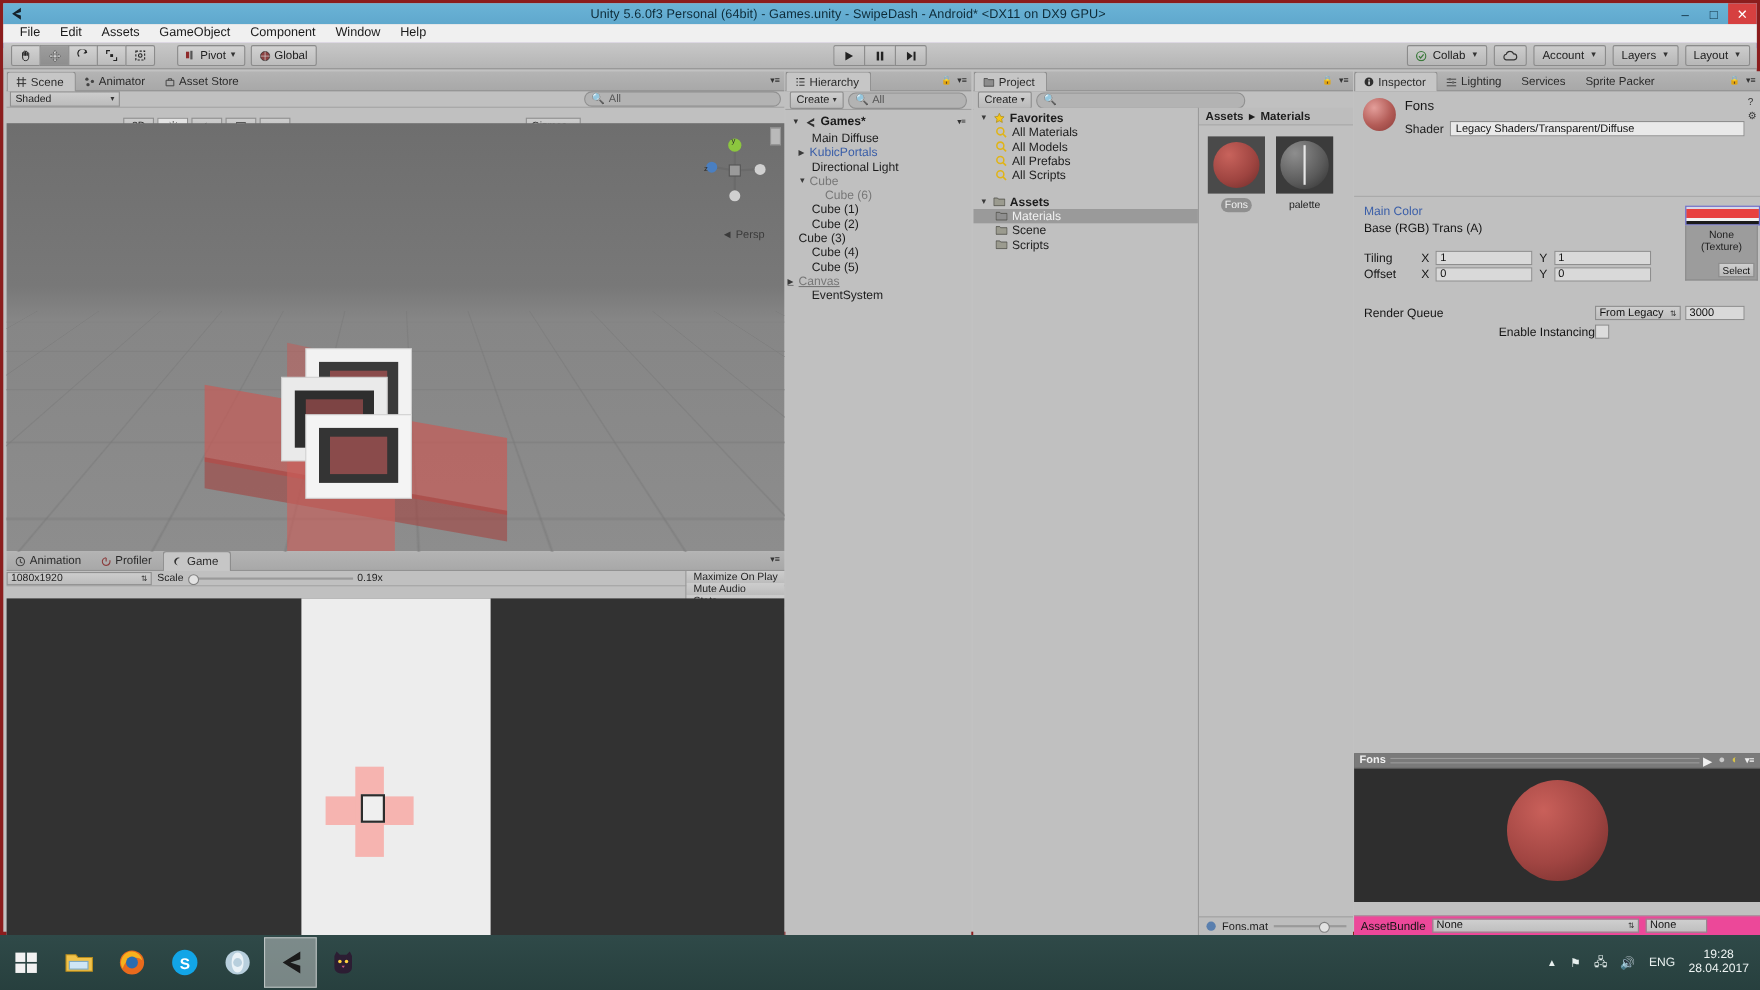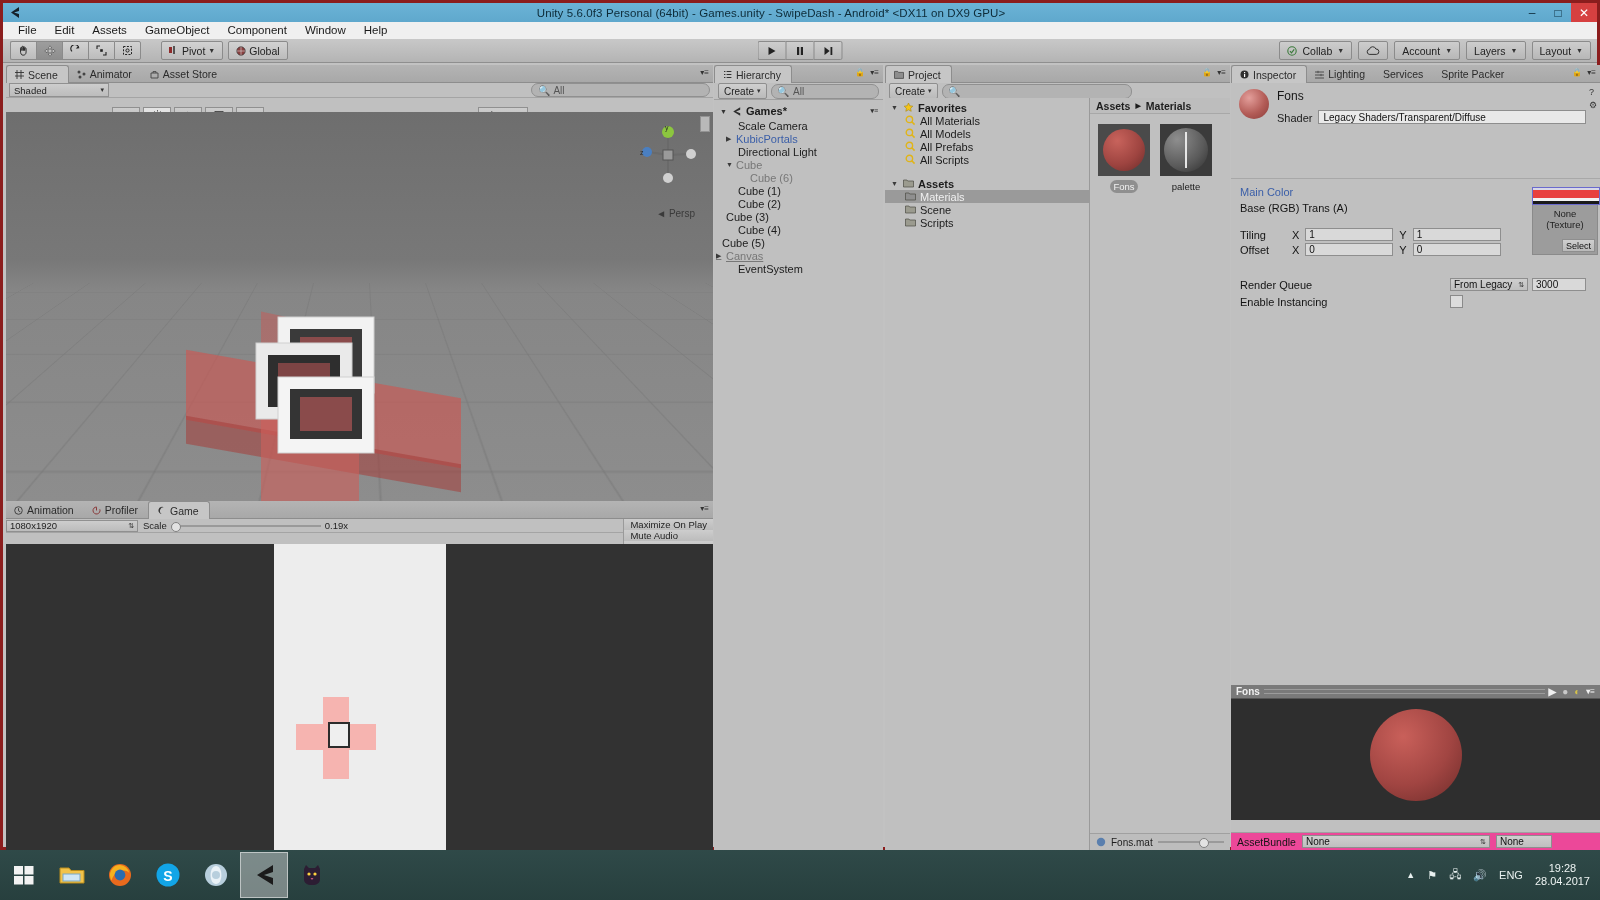--- a/index.html
+++ b/index.html
@@ -601,21 +601,21 @@
         <div class="h-root">
           <span class="caret" style="font-size:7px;">▼</span>
           <svg width="11" height="11" viewBox="0 0 11 11">
               <path d="M9.2 1.3L2.2 5.5l7 4.2V7.2L5 5.5l4.2-1.7z" fill="#2f2f2f"></path>
             </svg>
           <span>Games*</span>
           <span style="margin-left:auto;margin-right:5px;font-size:7px;color:#333;">▾≡</span>
         </div>
 
         <div class="h-item" style="padding-left:24px;">
-          <span>Scale Camera</span>
+          <span>Main Diffuse</span>
           </div>
         <div class="h-item blue" style="padding-left:24px;">
           <span class="arrow" style="margin-left:-12px;">▶</span>
           <span>KubicPortals</span>
           </div>
         <div class="h-item" style="padding-left:24px;">
           <span>Directional Light</span>
           </div>
         <div class="h-item dim" style="padding-left:24px;">
           <span class="arrow" style="margin-left:-12px;">▼</span>
@@ -629,21 +629,21 @@
           </div>
         <div class="h-item" style="padding-left:24px;">
           <span>Cube (2)</span>
           </div>
         <div class="h-item" style="padding-left:12px;">
           <span>Cube (3)</span>
           </div>
         <div class="h-item" style="padding-left:24px;">
           <span>Cube (4)</span>
           </div>
-        <div class="h-item" style="padding-left:8px;">
+        <div class="h-item" style="padding-left:24px;">
           <span>Cube (5)</span>
           </div>
         <div class="h-item dim" style="text-decoration:underline;">
           <span class="arrow" style="margin-left:-12px;">▶</span>
           <span>Canvas</span>
           </div>
         <div class="h-item" style="padding-left:24px;">
           <span>EventSystem</span>
           </div>
       </div>
@@ -868,21 +868,21 @@
           </div>
 
           <div style="margin-top:22px; display:flex; align-items:center;">
             <span class="prop-label" style="width:210px;">Render Queue</span>
             <div class="dd-small" style="width:78px;">
               <span>From Legacy</span>
               <span class="caret">⇅</span>
             </div>
             <div class="field" style="width:54px;margin-left:4px;">3000</div>
           </div>
-          <div style="margin-top:4px; display:flex; align-items:center;">
+          <div style="margin-top:4px; display:flex; align-items:center;text-align:right;">
             <span class="prop-label" style="width:210px;">Enable Instancing</span>
             <div class="chk"></div>
           </div>
         </div>
       </div>
 
       <div class="preview-pane">
         <div class="preview-bar">
           <span>Fons</span>
           <div class="pv-line"></div>

